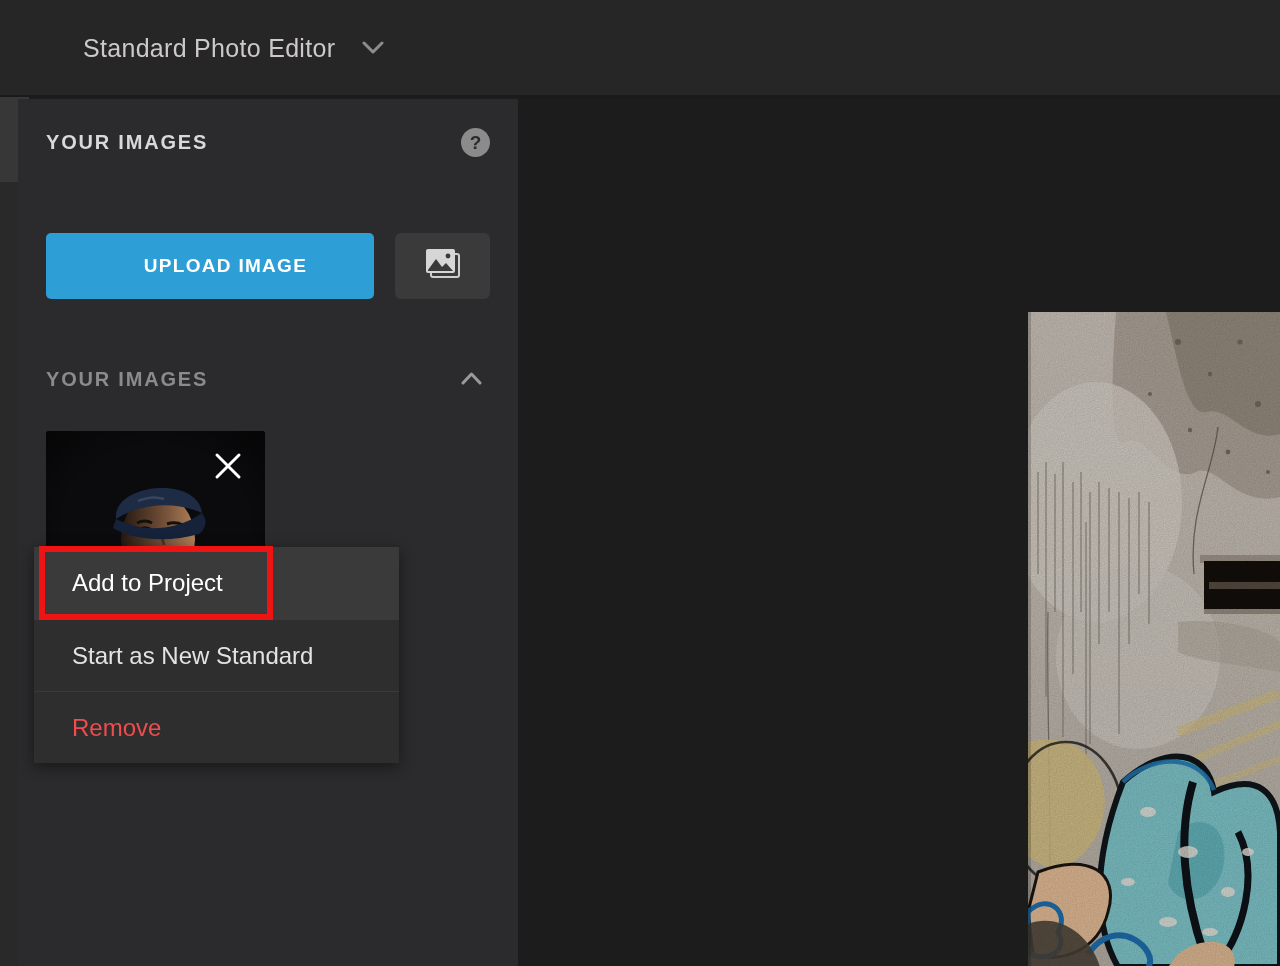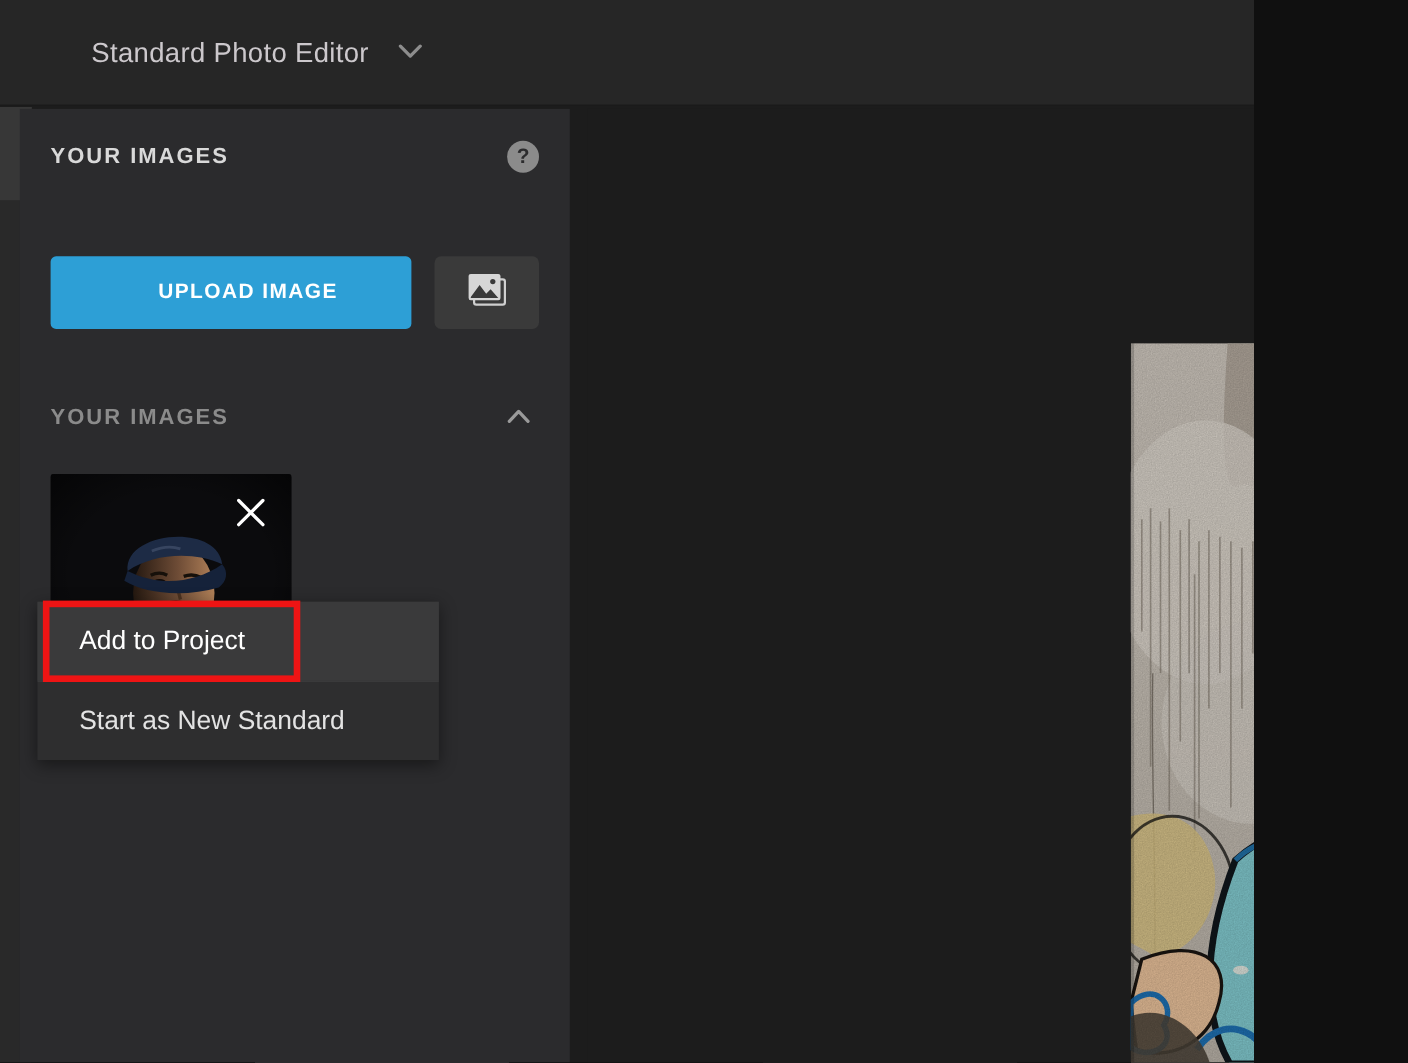--- a/index.html
+++ b/index.html
@@ -1,18 +1,18 @@
 <!DOCTYPE html>
 <html><head>
 <meta charset="utf-8">
 <style>
   * { margin:0; padding:0; box-sizing:border-box; }
   html,body { background:#101010; }
   .app {
-    position:relative; width:1140px; height:966px; overflow:hidden;
+    position:relative; width:1280px; height:966px; overflow:hidden;
     background:#1c1c1c;
     font-family:"Liberation Sans","DejaVu Sans",sans-serif;
     -webkit-font-smoothing:antialiased;
   }
   
   .topbar {
     position:absolute; top:0; left:0; right:0; height:97px;
     background:#262626; border-bottom:2px solid #1a1a1a; z-index:20;
   }
   .title-wrap {
@@ -182,20 +182,21 @@
           <svg width="30" height="30" viewBox="0 0 30 30">
             <line x1="4" y1="4" x2="26" y2="26" stroke="#ffffff" stroke-width="3" stroke-linecap="round"></line>
             <line x1="26" y1="4" x2="4" y2="26" stroke="#ffffff" stroke-width="3" stroke-linecap="round"></line>
           </svg>
         </button>
       </div>
 
       <div class="menu">
         <div class="menu-item hovered">Add to Project</div>
         <div class="menu-item">Start as New Standard</div>
+        <div class="menu-item destructive">Remove</div>
       </div>
 
       <div class="annotation"></div>
 
     </aside>
 
     <main class="canvas">
       <div class="photo">
         <svg viewBox="0 0 252 655" preserveAspectRatio="none">
           <defs>

